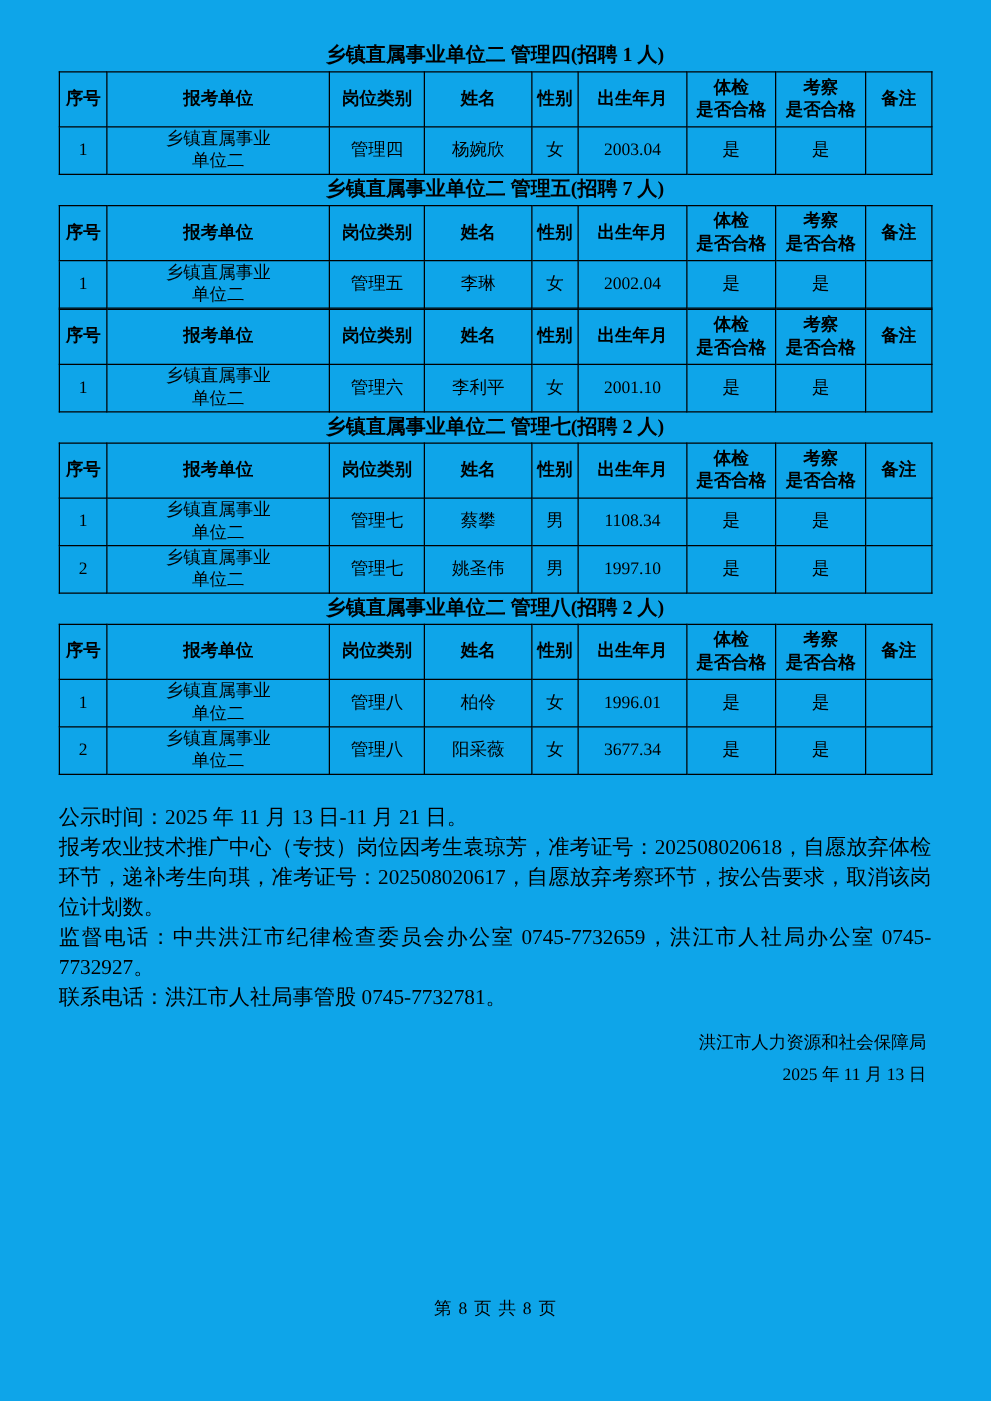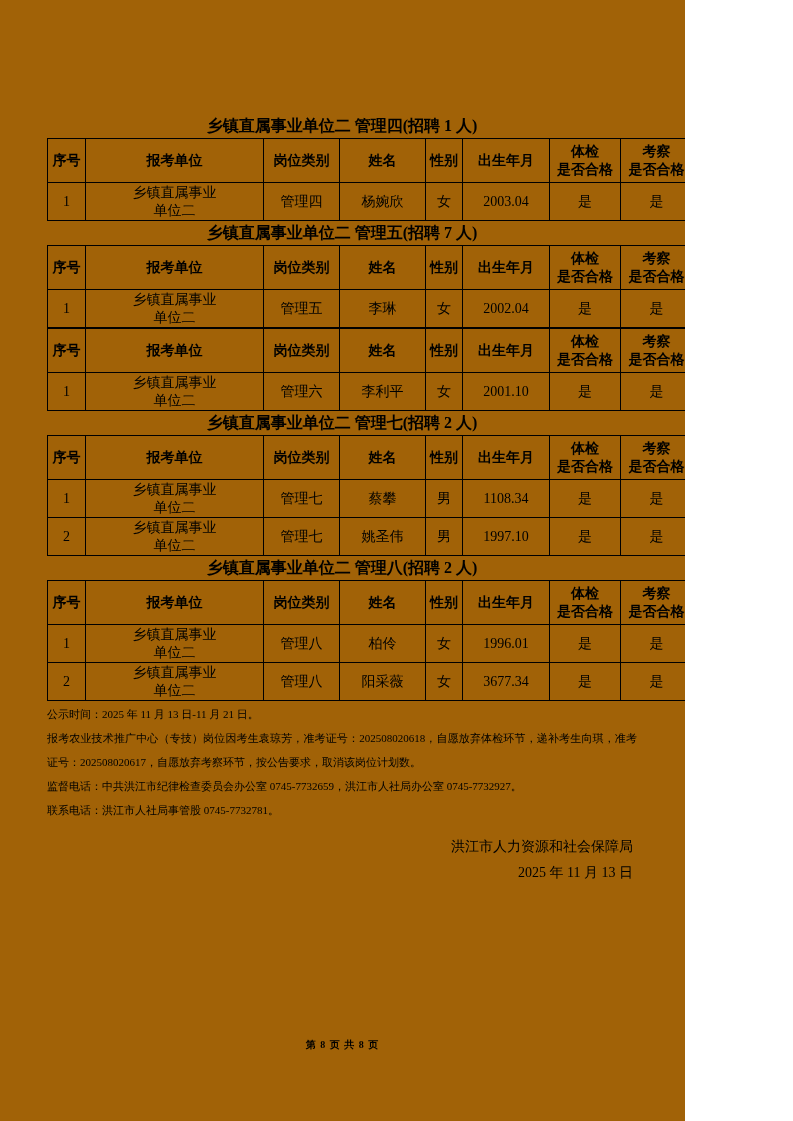--- a/index.html
+++ b/index.html
@@ -1,41 +1,41 @@
 <!DOCTYPE html>
 <html><head>
 <meta charset="utf-8">
 <style>
   html, body { margin:0; padding:0; background:#ffffff; }
   .page {
-    width:685px; height:1121px; box-sizing:border-box;
-    padding:114px 48px 0 47px; position:relative;
-    background:#a16207; color:#000;
+    width:793px; height:1121px; box-sizing:border-box;
+    padding:33px 48px 0 47px; position:relative;
+    background:#0ea5e9; color:#000;
     font-family:"Liberation Serif","DejaVu Serif",serif;
     overflow:hidden;
   }
   .table-title {
     text-align:center; font-weight:bold; font-size:16px; line-height:24px;
     white-space:pre;
   }
   table.results {
     border-collapse:collapse; table-layout:fixed; width:698px;
   }
   table.results th, table.results td {
     border:1px solid #000; text-align:center; vertical-align:middle;
     white-space:pre-line; padding:0; overflow:hidden;
   }
   table.results th { height:43px; font-size:14px; font-weight:bold; line-height:18px; }
   table.results td { height:37px; font-size:14px; font-weight:normal; line-height:18px; }
-  .notes { margin-top:1px; font-size:11px; line-height:24px; }
+  .notes { margin-top:22px; font-size:17px; line-height:24px; }
   .notes p { margin:0; text-align:justify; }
   .signoff { margin-top:12px; text-align:right; font-size:14px; line-height:26px; padding-right:4px; }
   .page-footer {
     position:absolute; left:0; right:0; top:1038px;
-    text-align:center; font-weight:bold; font-size:10px; letter-spacing:1px;
+    text-align:center; font-weight:normal; font-size:14px; letter-spacing:1px;
   }
 </style>
 </head>
 <body>
 
 <div class="page">
 
   <div id="tables">
       <div>
         <div class="table-title">乡镇直属事业单位二 管理四(招聘 1 人)</div>

